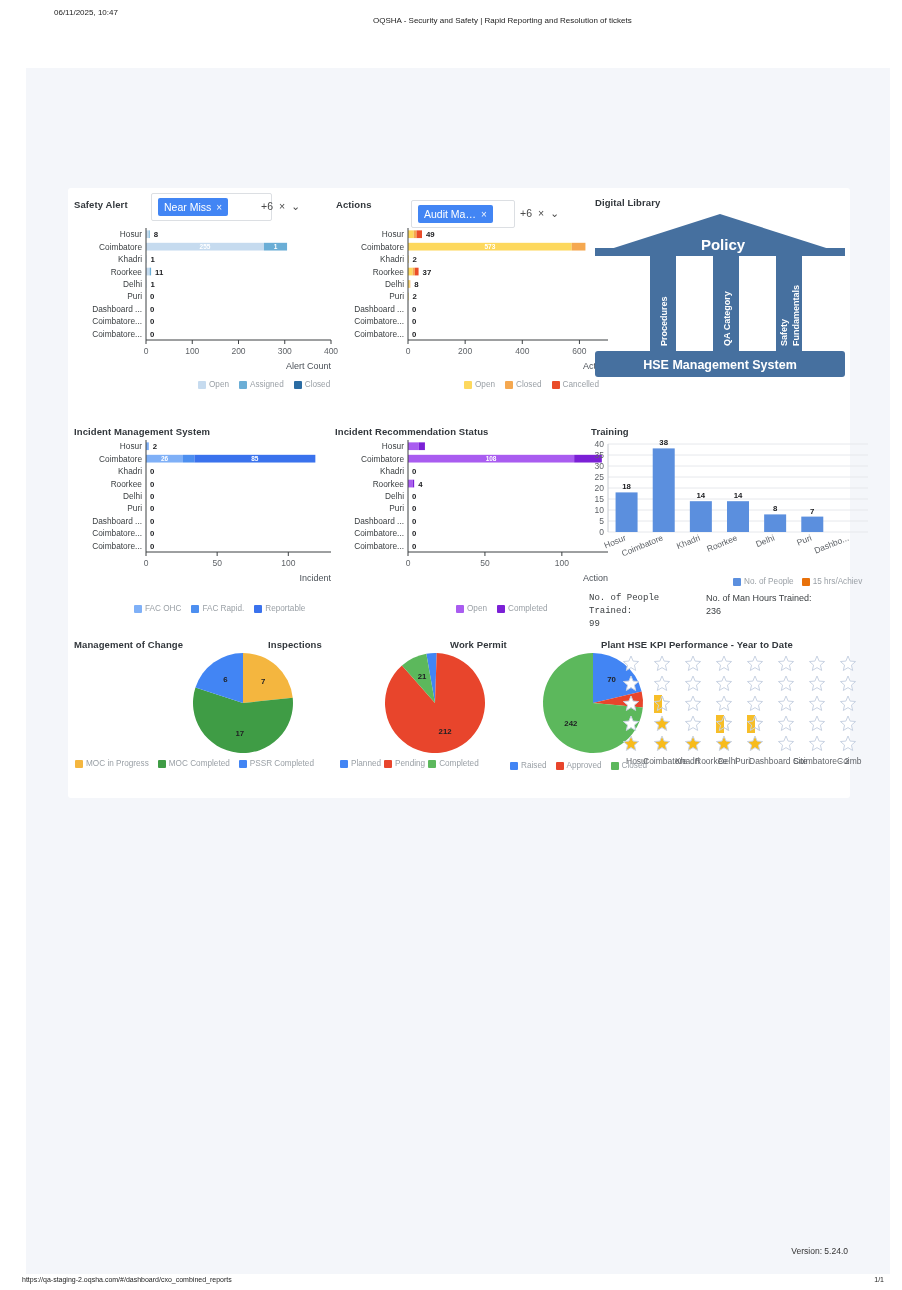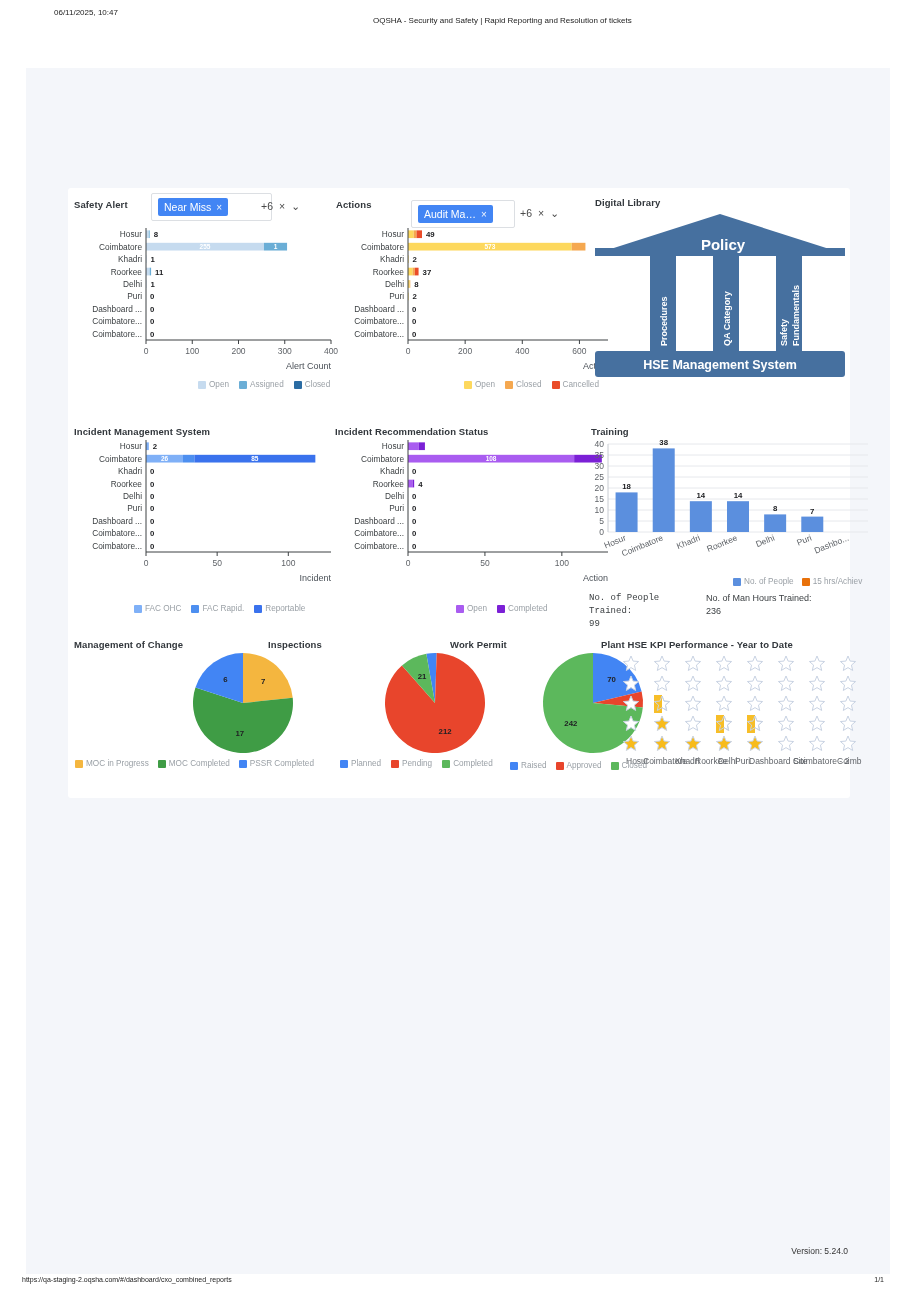--- a/index.html
+++ b/index.html
@@ -476,21 +476,21 @@
       </div>
       <div class="item">
         <span class="sw" style="background: rgb(63, 156, 69);"></span>
         <span>MOC Completed</span>
       </div>
       <div class="item">
         <span class="sw" style="background: rgb(66, 133, 244);"></span>
         <span>PSSR Completed</span>
       </div>
     </div>
-  <div class="legend-row" id="leg-insp" style="left:272px;top:571px;gap:10px;">
+  <div class="legend-row" id="leg-insp" style="left:272px;top:571px;gap:3px;">
       <div class="item">
         <span class="sw" style="background: rgb(66, 133, 244);"></span>
         <span>Planned</span>
       </div>
       <div class="item">
         <span class="sw" style="background: rgb(232, 69, 44);"></span>
         <span>Pending</span>
       </div>
       <div class="item">
         <span class="sw" style="background: rgb(92, 184, 92);"></span>

